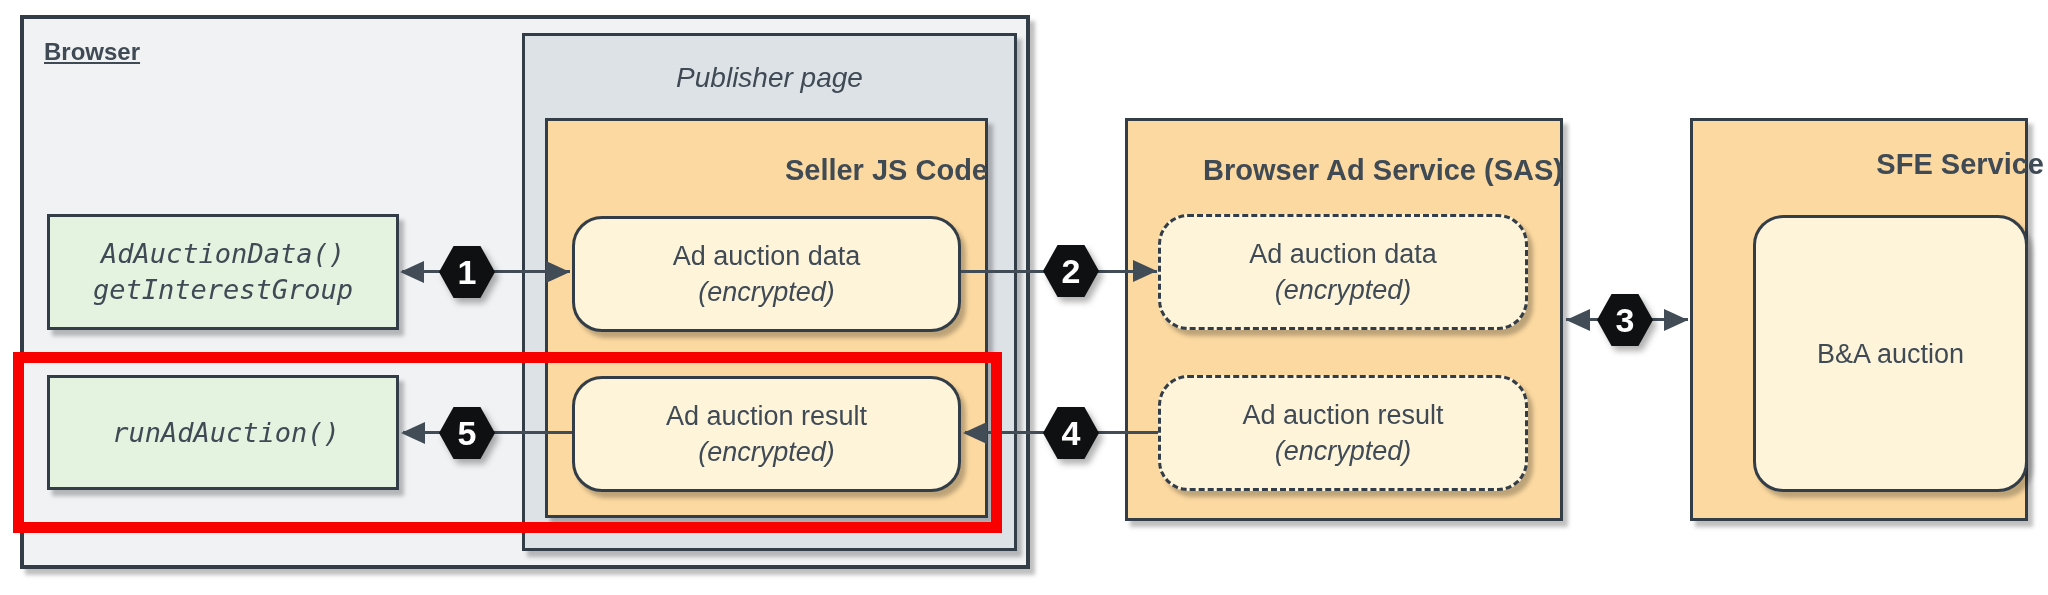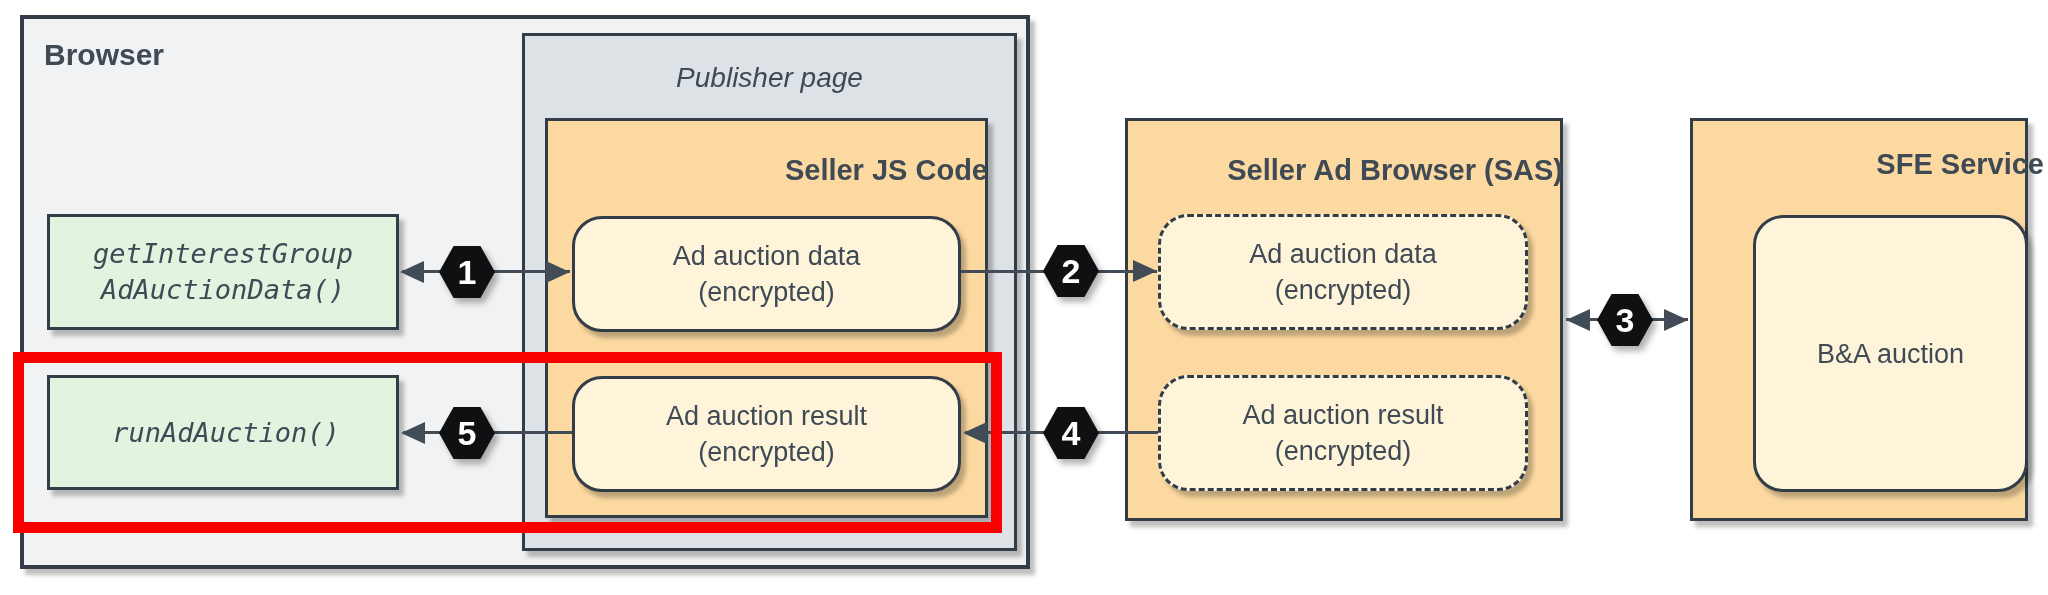--- a/index.html
+++ b/index.html
@@ -27,22 +27,22 @@
     background:var(--api-fill,#E3F3E0);
     display:flex;flex-direction:column;align-items:center;justify-content:center;
     font-family:"DejaVu Sans Mono", monospace;font-style:italic;
     font-size:27px;line-height:36px;text-align:center;
   }
   .section-title{
     position:absolute;text-align:right;font-weight:bold;font-size:29px;
     color:var(--text-dark,#3F4A55);
   }
   .plain-label{position:absolute;text-align:center;font-size:28px;color:var(--text-dark,#3F4A55);font-style:italic;}
-  .browser-label{position:absolute;font-weight:bold;font-size:30px;color:var(--text-dark,#3F4A55);}
-  .enc{}
+  .browser-label{position:absolute;font-weight:bold;font-size:24px;color:var(--text-dark,#3F4A55);text-decoration:underline;}
+  .enc{font-style:italic;}
   .hex{
     position:absolute;width:56px;height:52px;
     background:var(--badge-fill,#0E1012);
     clip-path:polygon(26% 0%,74% 0%,100% 50%,74% 100%,26% 100%,0% 50%);
     display:flex;align-items:center;justify-content:center;
     color:var(--badge-text,#fff);font-weight:bold;font-size:34px;
     z-index:40;
   }
   .hexwrap{position:absolute;filter:drop-shadow(4px 5px 3px rgba(0,0,0,0.3));z-index:40;}
   .line{position:absolute;height:3px;background:var(--arrow-color,#414C57);z-index:30;}
@@ -71,29 +71,29 @@
   <div class="box inner-box" style="left:572px;top:216px;width:389px;height:116px;">
     <span>Ad auction data</span>
     <span class="enc">(encrypted)</span>
   </div>
   <div class="box inner-box" style="left:572px;top:376px;width:389px;height:116px;">
     <span>Ad auction result</span>
     <span class="enc">(encrypted)</span>
   </div>
 
   <div class="box api-box" style="left:47px;top:214px;width:352px;height:116px;">
+    <span>AdAuctionData()</span>
     <span>getInterestGroup</span>
-    <span>AdAuctionData()</span>
   </div>
   <div class="box api-box" style="left:47px;top:375px;width:352px;height:115px;padding-left:6px;">
     <span>runAdAuction()</span>
   </div>
 
   <div class="box service-box" style="left:1125px;top:118px;width:438px;height:403px;"></div>
-  <div class="section-title" style="left:1125px;top:154px;width:438px;">Seller Ad Browser (SAS)</div>
+  <div class="section-title" style="left:1125px;top:154px;width:438px;">Browser Ad Service (SAS)</div>
   <div class="box inner-box dashed" style="left:1158px;top:214px;width:370px;height:116px;">
     <span>Ad auction data</span>
     <span class="enc">(encrypted)</span>
   </div>
   <div class="box inner-box dashed" style="left:1158px;top:375px;width:370px;height:116px;">
     <span>Ad auction result</span>
     <span class="enc">(encrypted)</span>
   </div>
 
   <div class="box service-box" style="left:1690px;top:118px;width:338px;height:403px;"></div>

